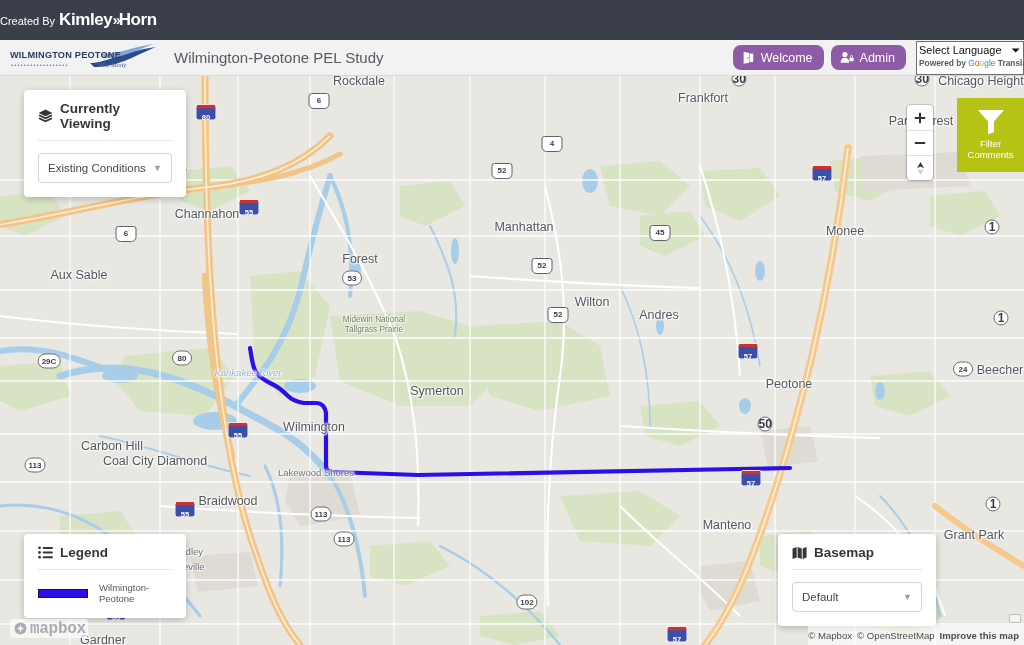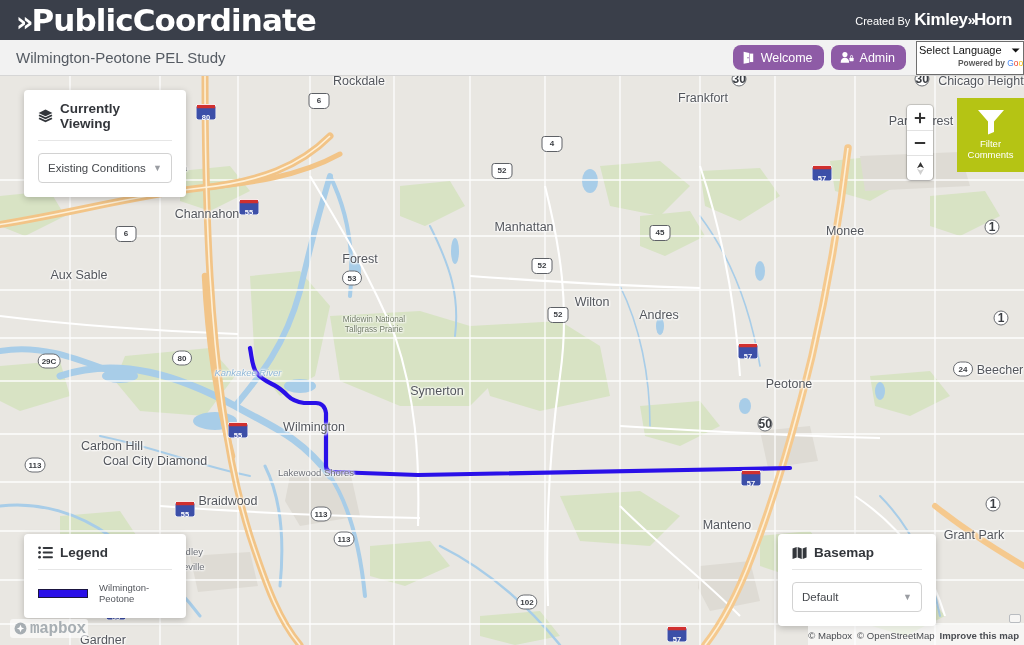--- a/index.html
+++ b/index.html
@@ -73,21 +73,21 @@
     margin-left: 3px; padding: 0; height: 34px; position: relative;
   }
   .gt-sel {
     display: flex; align-items: center; justify-content: space-between;
     font-size: 11px; color: #111; padding: 0px 3px 0 2px; height: 16px;
     line-height: 16px;
   }
   .gt-cred { font-size: 8.4px; color: #666; padding-left: 2px; white-space: nowrap; }
   .gt-cred .g1{color:#4285F4}.gt-cred .g2{color:#EA4335}.gt-cred .g3{color:#FBBC05}
   .gt-cred .g4{color:#4285F4}.gt-cred .g5{color:#34A853}.gt-cred .g6{color:#EA4335}
-  .gt-cred b { color:#5b5b5b;margin-left:39px; }
+  .gt-cred b { color:#5b5b5b; }
 
   
   .map {
     position: absolute; top: 76px; left: 0; width: 1024px; height: 569px;
     background: #e8e6e1; overflow: hidden;
   }
   .maplabel {
     position: absolute; color: #53565c; white-space: nowrap;
     font-family: "Liberation Sans", sans-serif;
     text-shadow: 0 0 3px #fff, 0 0 3px #fff, 0 0 2px #fff, 1px 1px 2px #fff;
@@ -192,30 +192,36 @@
     border: 1px solid #b9bcc0; border-radius: 2px;
   }
   svg { overflow: visible; }
 </style>
 </head>
 <body>
 
 <div id="app">
 
   <div class="topbar">
-    <div class="brand">
-      <span class="chev">»</span><span>PublicCoordinate</span>
-    </div>
     <div class="created">
       <span>Created By</span>
       <span class="kh"><span>Kimley</span><span class="kchev">»</span><span>Horn</span></span>
     </div>
   </div>
 
   <div class="subbar">
+    <div class="logo-wrap">
+      <svg class="logo-swoosh" width="70" height="26" viewBox="0 0 70 26">
+        <path d="M2 20 C18 20 34 9 68 4 C44 14 30 24 6 24 Z" fill="#2d4a8a"></path>
+        <path d="M14 11 C30 11 44 4 66 1 C46 8 34 15 16 15 Z" fill="#7fa9d8"></path>
+      </svg>
+      <div class="logo-txt">WILMINGTON PEOTONE</div>
+      <div class="logo-dots">••••••••••••••••••</div>
+      <div class="logo-sub">PEL Study</div>
+    </div>
     <div class="study-title">Wilmington-Peotone PEL Study</div>
 
     <div class="hdr-right">
       <button class="btn-purple">
         <svg width="13" height="13" viewBox="0 0 16 16">
           <path d="M2 1 L9 2.6 L9 14.5 L2 15.6 Z" fill="#fff"></path>
           <rect x="9.6" y="3.2" width="4.2" height="10.4" fill="#fff"></rect>
           <circle cx="7.4" cy="8.4" r="0.9" fill="#8e5ba6"></circle>
         </svg>
         <span>Welcome</span>

